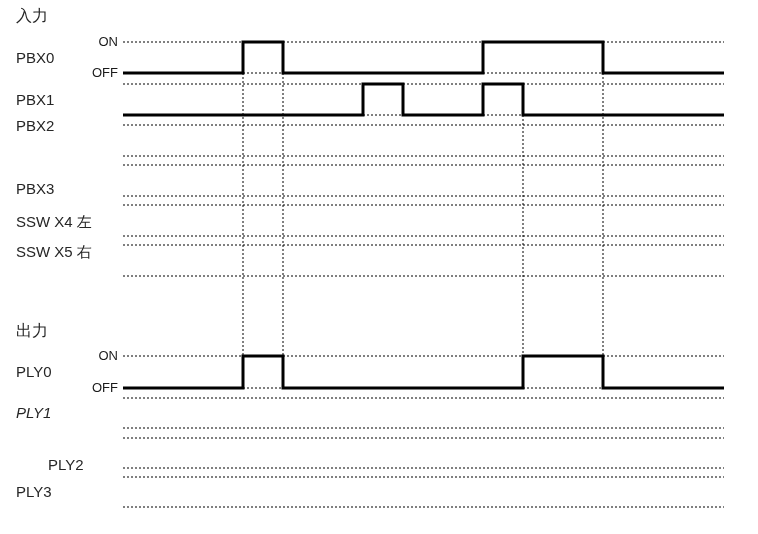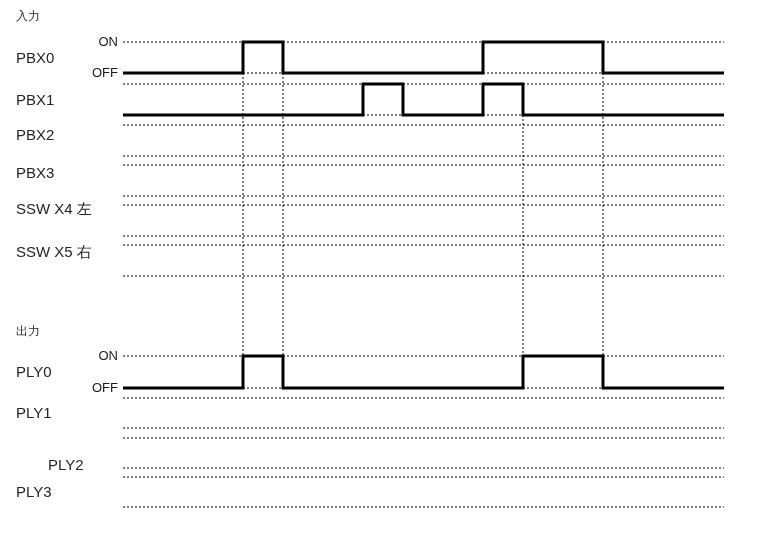--- a/index.html
+++ b/index.html
@@ -8,21 +8,21 @@
     width:758px;height:534px;
     background:#ffffff;
     font-family:"Liberation Sans","DejaVu Sans",sans-serif;
     overflow:hidden;
   }
   .canvas svg{position:absolute;left:0;top:0;}
   .dotline{stroke:#000000;stroke-width:1;stroke-dasharray:2 2;fill:none;}
   .waveline{stroke:#000000;stroke-width:3;fill:none;stroke-linejoin:miter;}
   .section-title{
     position:absolute;left:16px;
-    font-size:12px;line-height:18px;color:#262626;white-space:nowrap;text-align:right;
+    font-size:16px;line-height:18px;color:#262626;white-space:nowrap;text-align:right;
   }
   .title-input{top:7px;}
   .title-output{top:322px;}
   .ch-label{
     position:absolute;left:16px;height:20px;line-height:20px;
     font-size:15px;color:#262626;white-space:nowrap;
   }
   .lvl-label{
     position:absolute;left:58px;width:60px;height:14px;line-height:14px;
     text-align:right;font-size:13px;color:#1a1a1a;white-space:nowrap;
@@ -64,24 +64,24 @@
 
   <div class="section-title title-input">入力</div>
 
   <div class="section-title title-output">出力</div>
 
   <div id="label-layer">
       <div class="ch-label" style="top: 47.5px;">PBX0</div>
       <div class="lvl-label" style="top: 35px;">ON</div>
       <div class="lvl-label" style="top: 66px;">OFF</div>
       <div class="ch-label" style="top: 89.5px; text-align: right;">PBX1</div>
-      <div class="ch-label" style="top: 125px; text-align: center;">PBX2</div>
-      <div class="ch-label" style="top: 163px;">PBX3</div>
-      <div class="ch-label" style="top: 199px; text-align: right;">SSW X4 左</div>
+      <div class="ch-label" style="top: 116px; text-align: center;">PBX2</div>
+      <div class="ch-label" style="top: 179px;">PBX3</div>
+      <div class="ch-label" style="top: 212px; text-align: right;">SSW X4 左</div>
       <div class="ch-label" style="top: 242px;">SSW X5 右</div>
       <div class="ch-label" style="top: 362px;">PLY0</div>
       <div class="lvl-label" style="top: 349px;">ON</div>
       <div class="lvl-label" style="top: 381px;">OFF</div>
-      <div class="ch-label" style="top: 403px;">PLY1</div>
+      <div class="ch-label" style="top: 403px; font-style: italic;">PLY1</div>
       <div class="ch-label" style="top: 455px; margin-left: 32px;">PLY2</div>
       <div class="ch-label" style="top: 482px;">PLY3</div>
     </div>
 </div>
 
 </body></html>

